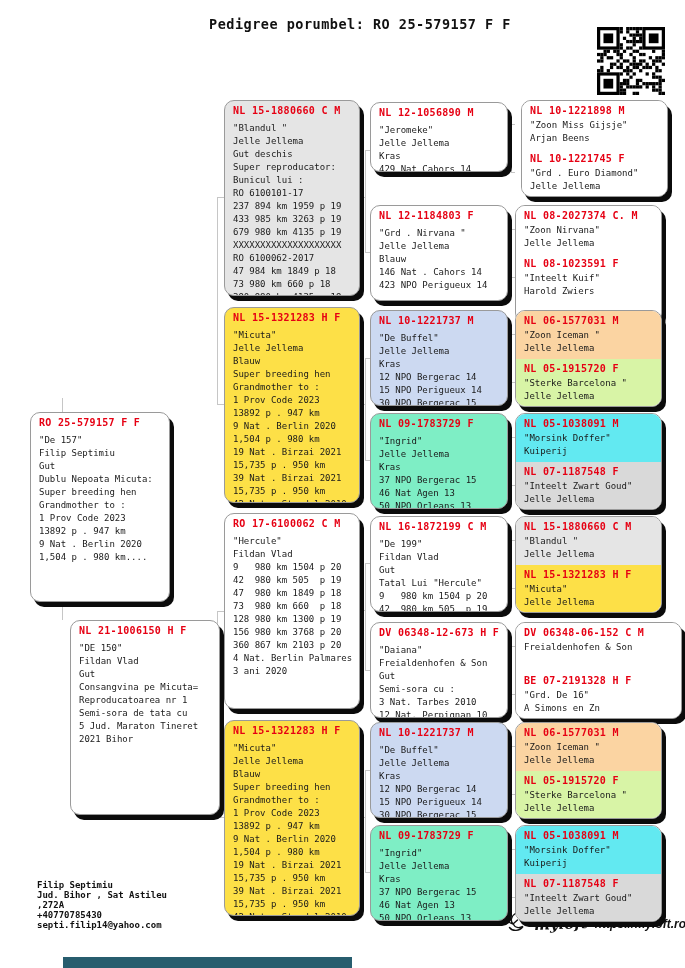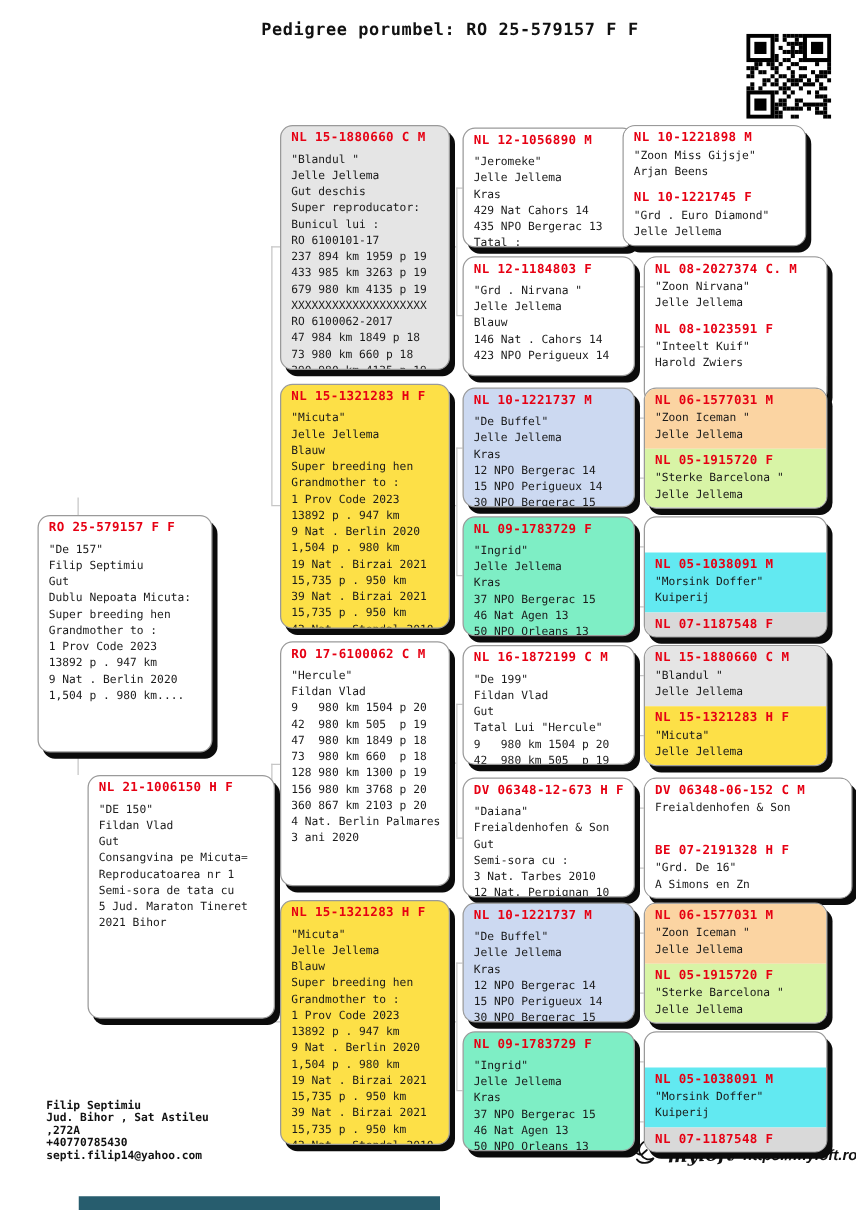--- a/index.html
+++ b/index.html
@@ -17,21 +17,21 @@
   .pbody{font-size:9px;line-height:13px;color:#1a1a1a;white-space:pre;}
   
   .pair{position:absolute;border:1px solid #9a9a9a;border-radius:10px;
         box-shadow:4px 5px 0 #0b0b0b;overflow:hidden;background:#fff;
         box-sizing:border-box;z-index:2;}
   .entry{height:47.5px;padding:4px 8px;box-sizing:border-box;overflow:hidden;}
   .entry .phead{margin-bottom:3px;}
   
   .white{background:#ffffff;} .pink{background:#e5e5e5;} .yellow{background:#fde047;}
   .blue{background:#ccd9f1;} .mint{background:#7eeec5;} .orange{background:#fbd4a2;}
-  .lgreen{background:#d8f4a6;} .cyan{background:#62e9f1;margin-top:28px;} .gray{background:#d9d9d9;}
+  .lgreen{background:#d8f4a6;} .cyan{background:#62e9f1;} .gray{background:#d9d9d9;}
   .conn{position:absolute;background:#c6c6c6;z-index:1;}
   .owner{position:absolute;left:37px;top:881px;font-size:9px;font-weight:bold;
          line-height:9.9px;color:#111;white-space:pre;}
   .brandrow{position:absolute;left:503px;top:910px;display:flex;align-items:center;gap:7px;}
   .brand{font-family:"DejaVu Serif",serif;font-style:italic;font-weight:bold;
          font-size:15px;color:#111;transform:rotate(-2deg);}
   .url{font-family:"Liberation Sans",sans-serif;font-style:italic;font-weight:bold;
        font-size:12px;color:#111;text-decoration:none;}
   .bottombar{position:absolute;left:63px;top:957px;width:289px;height:11px;background:#275d6e;}
 </style>
@@ -334,21 +334,21 @@
 13892 p . 947 km
 9 Nat . Berlin 2020
 1,504 p . 980 km
 19 Nat . Birzai 2021
 15,735 p . 950 km
 39 Nat . Birzai 2021
 15,735 p . 950 km
 42 Nat . Stendal 2010</div>
   </div>
 
-  <div class="pbox white" style="left:370px;top:102px;width:138px;height:96px">
+  <div class="pbox white" style="left:370px;top:102px;width:138px;height:70px">
     <div class="phead">NL 12-1056890 M</div>
     <div class="pbody">"Jeromeke"
 Jelle Jellema
 Kras
 429 Nat Cahors 14
 435 NPO Bergerac 13
 Tatal :</div>
   </div>
   <div class="pbox white" style="left:370px;top:205px;width:138px;height:96px">
     <div class="phead">NL 12-1184803 F</div>
@@ -406,21 +406,21 @@
   <div class="pbox mint" style="left:370px;top:825px;width:138px;height:96px">
     <div class="phead">NL 09-1783729 F</div>
     <div class="pbody">"Ingrid"
 Jelle Jellema
 Kras
 37 NPO Bergerac 15
 46 Nat Agen 13
 50 NPO Orleans 13</div>
   </div>
 
-  <div class="pair" style="left:498px;top:100px;width:147px;height:97px">
+  <div class="pair" style="left:521px;top:100px;width:147px;height:97px">
     <div class="entry white">
       <div class="phead">NL 10-1221898 M</div>
       <div class="pbody">"Zoon Miss Gijsje"
 Arjan Beens</div>
     </div>
     <div class="entry white">
       <div class="phead">NL 10-1221745 F</div>
       <div class="pbody">"Grd . Euro Diamond"
 Jelle Jellema</div>
     </div>

